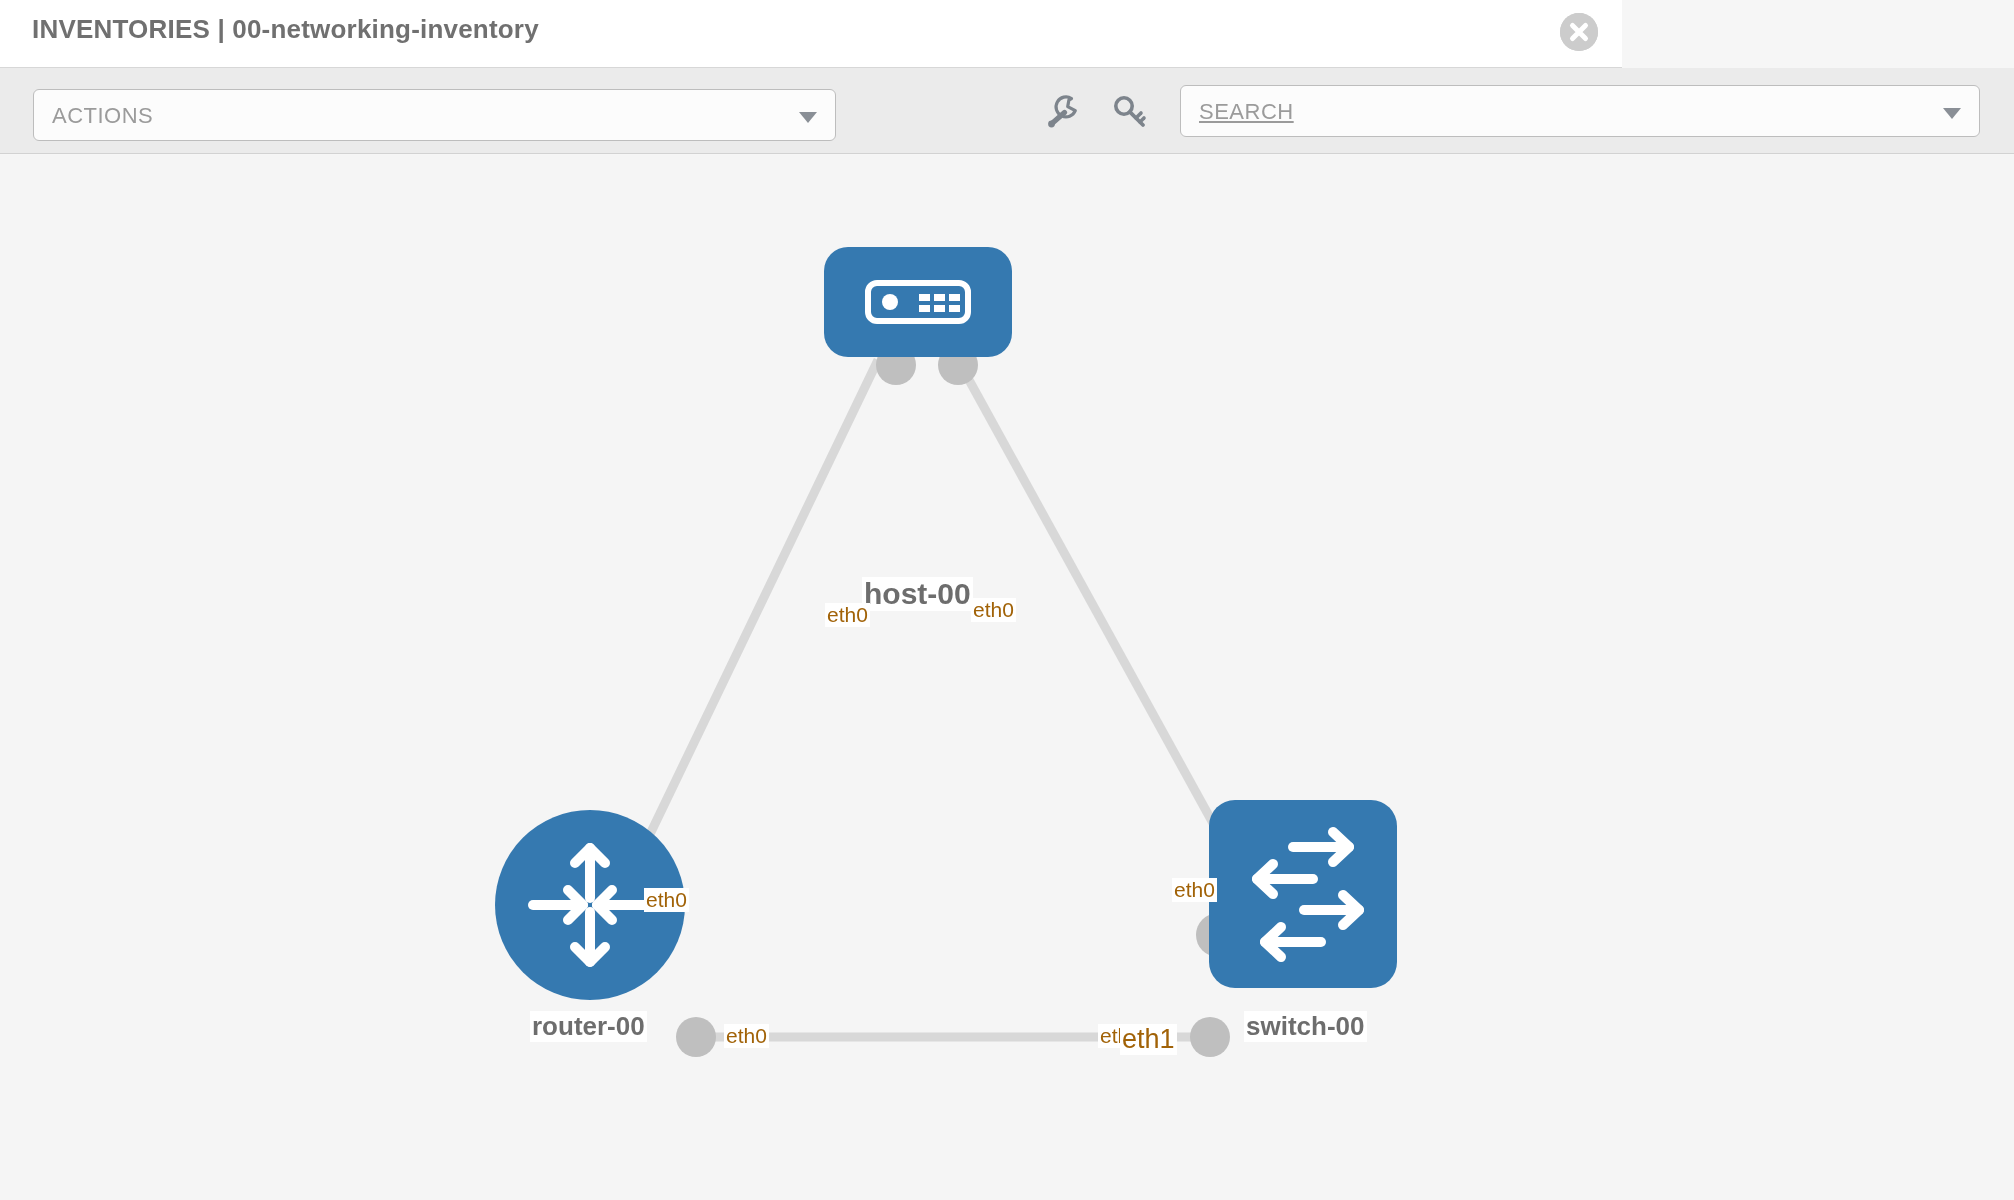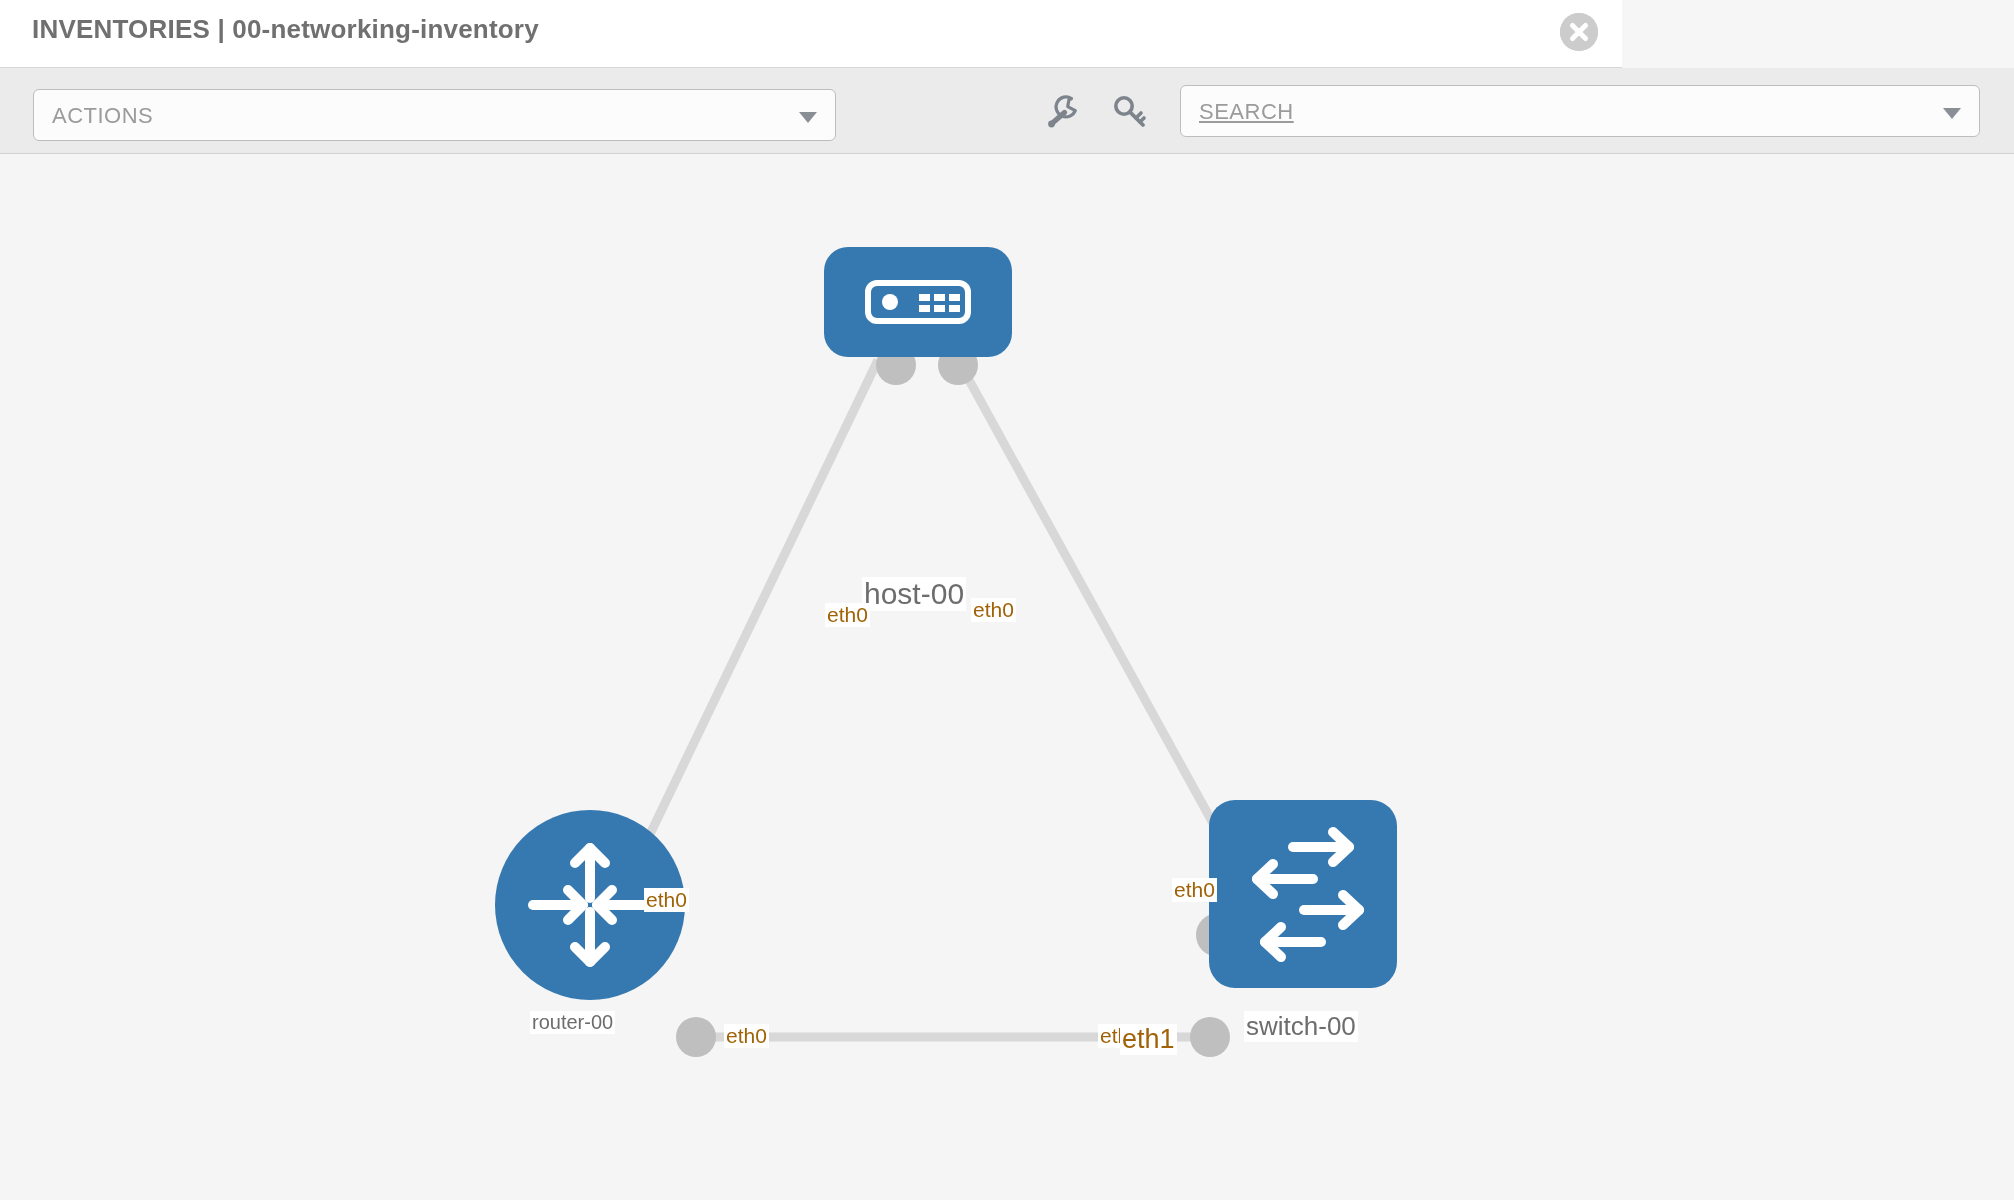--- a/index.html
+++ b/index.html
@@ -105,20 +105,21 @@
   .node-shape {
     position: absolute; left: 0; top: 0;
     background: #3579b0;
   }
   .node-label {
     position: absolute;
     font-size: 25px; color: #6d6d6d;
     background: #ffffff;
     white-space: nowrap;
     padding: 0 2px;
+    font-weight: bold;
   }
   .handle {
     position: absolute;
     background: #bfbfbf;
     border-radius: 50%;
   }
   .edge-label {
     position: absolute;
     font-size: 21px; color: #a16207;
     background: #ffffff;
@@ -250,21 +251,21 @@
           <polyline points="80,53 95,38 110,53"></polyline>
           <line x1="95" y1="152" x2="95" y2="102"></line>
           <polyline points="80,137 95,152 110,137"></polyline>
           <line x1="38" y1="95" x2="88" y2="95"></line>
           <polyline points="73,80 88,95 73,110"></polyline>
           <line x1="152" y1="95" x2="102" y2="95"></line>
           <polyline points="117,80 102,95 117,110"></polyline>
         </g>
       </svg>
     </div>
-    <div class="node-label" style="left:530px; top:856px; font-size:20px;">router-00</div>
+    <div class="node-label" style="left:530px; top:856px; font-size:26px;">router-00</div>
 
     <div class="node" style="left:1209px; top:645px; width:188px; height:188px;">
       <div class="node-shape" style="width:188px; height:188px; border-radius:26px;"></div>
       <svg width="188" height="188" viewBox="0 0 188 188" style="position:absolute;left:0;top:0;">
         <g stroke="#ffffff" stroke-width="10" stroke-linecap="round" stroke-linejoin="round" fill="none">
           <line x1="84" y1="47" x2="140" y2="47"></line>
           <polyline points="124,32 140,47 124,62"></polyline>
           <line x1="104" y1="79" x2="48" y2="79"></line>
           <polyline points="64,64 48,79 64,94"></polyline>
           <line x1="95" y1="110" x2="150" y2="110"></line>

